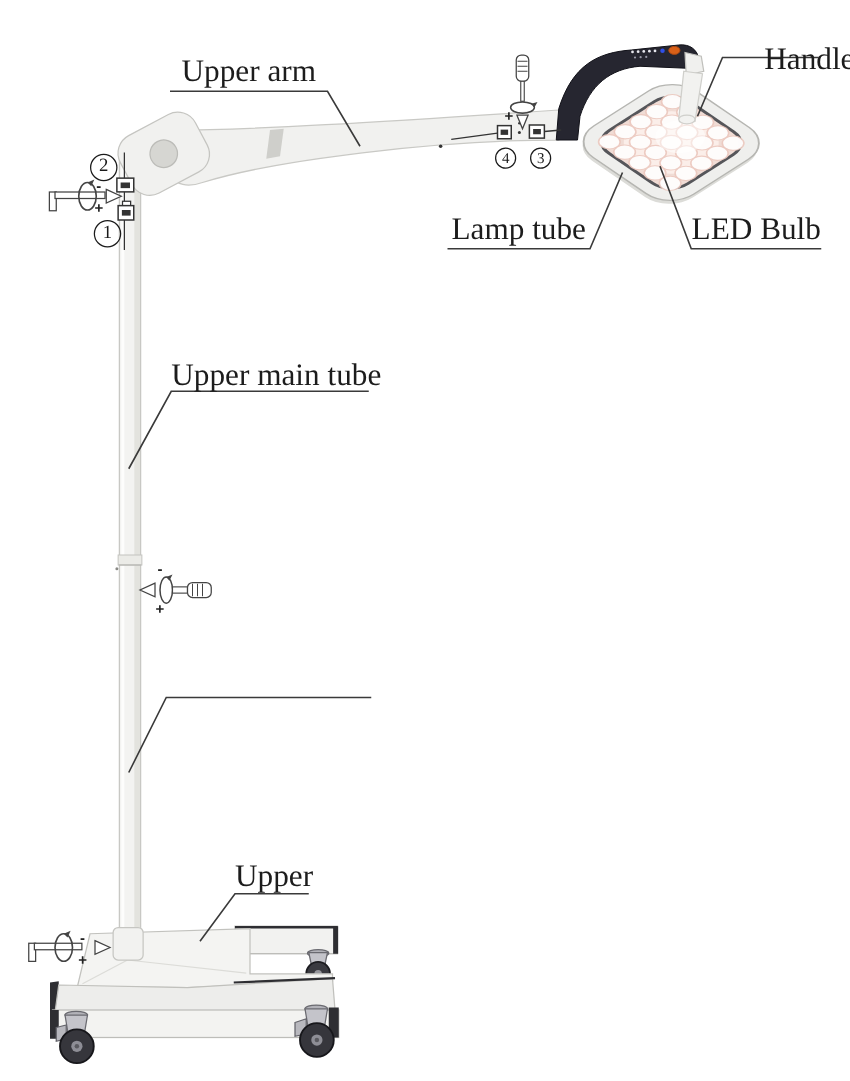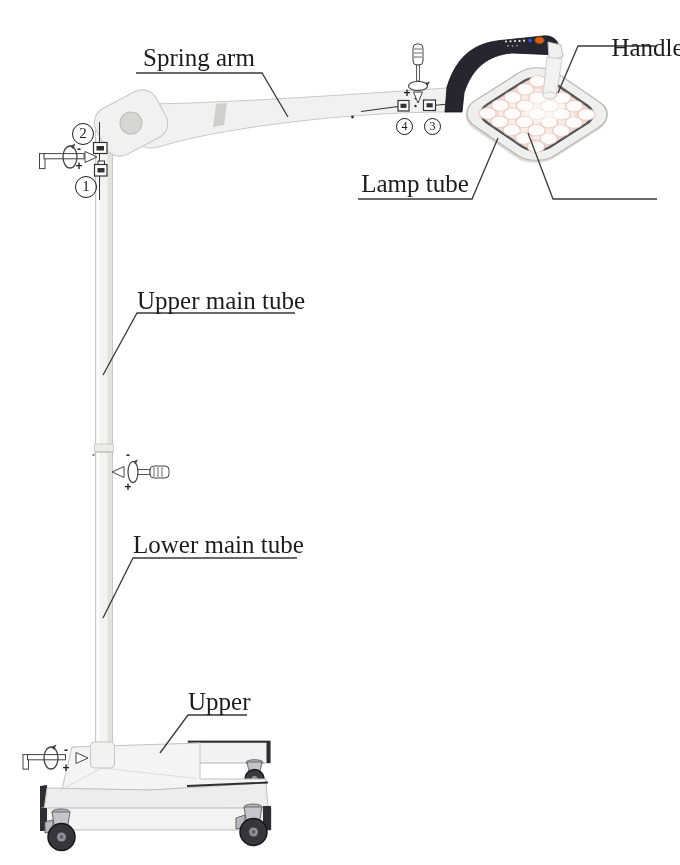--- a/index.html
+++ b/index.html
@@ -255,25 +255,25 @@
     <polyline points="136,73 262,73 288,117"></polyline>
     <polyline points="655,46 578,46 558,93"></polyline>
     <polyline points="358,199 472,199 498,138"></polyline>
     <polyline points="657,199 553,199 528,133"></polyline>
     <polyline points="295,313 137,313 103,375"></polyline>
     <polyline points="297,558 133,558 103,618"></polyline>
     <polyline points="247,715 188,715 160,753"></polyline>
   </g>
 </svg>
 
-<div class="lbl" style="left:136px;top:44px;width:126px;">Spring arm</div>
+<div class="lbl" style="left:136px;top:44px;width:126px;">Upper arm</div>
 <div class="lbl" style="left:578px;top:34px;width:77px;margin-left:31px;">Handle</div>
 <div class="lbl" style="left:358px;top:170px;width:114px;">Lamp tube</div>
+<div class="lbl" style="left:553px;top:170px;width:104px;">LED Bulb</div>
 <div class="lbl" style="left:137px;top:287px;width:158px;text-align:center;">Upper main tube</div>
-<div class="lbl" style="left:133px;top:531px;width:164px;">Lower main tube</div>
 <div class="lbl" style="left:188px;top:688px;width:59px;">Upper</div>
 
 <span class="callout big" style="left:72px;top:123px;">2</span>
 <span class="callout big" style="left:75px;top:176px;">1</span>
 <span class="callout small" style="left:396px;top:118px;">4</span>
 <span class="callout small" style="left:424px;top:118px;">3</span>
 
 </div>
 
 </body></html>

